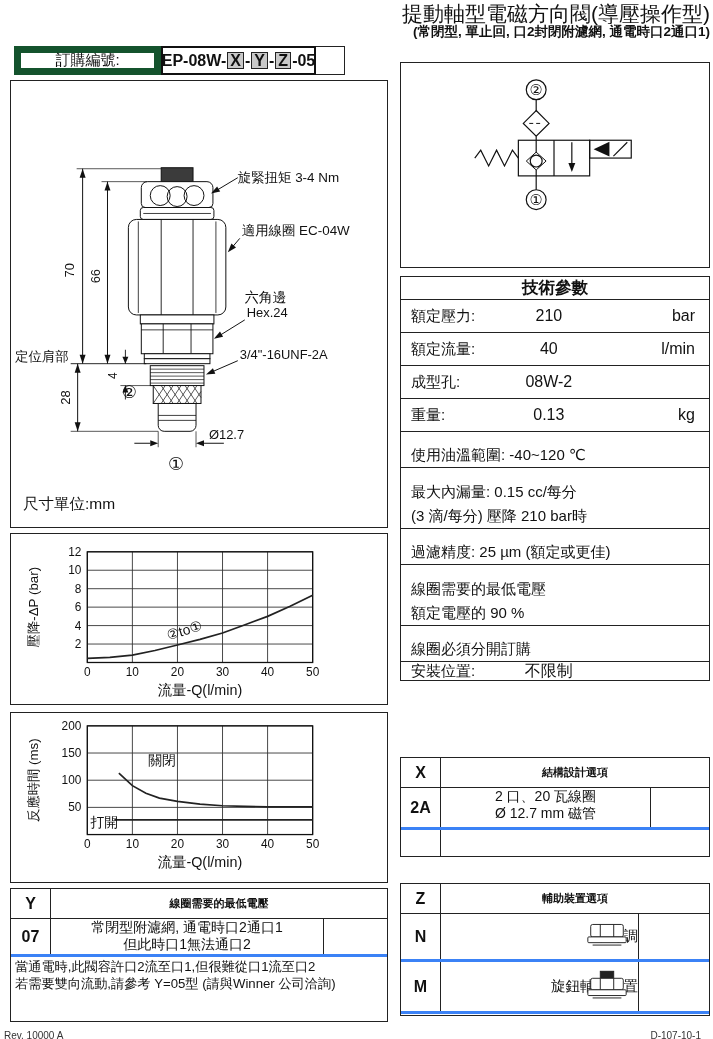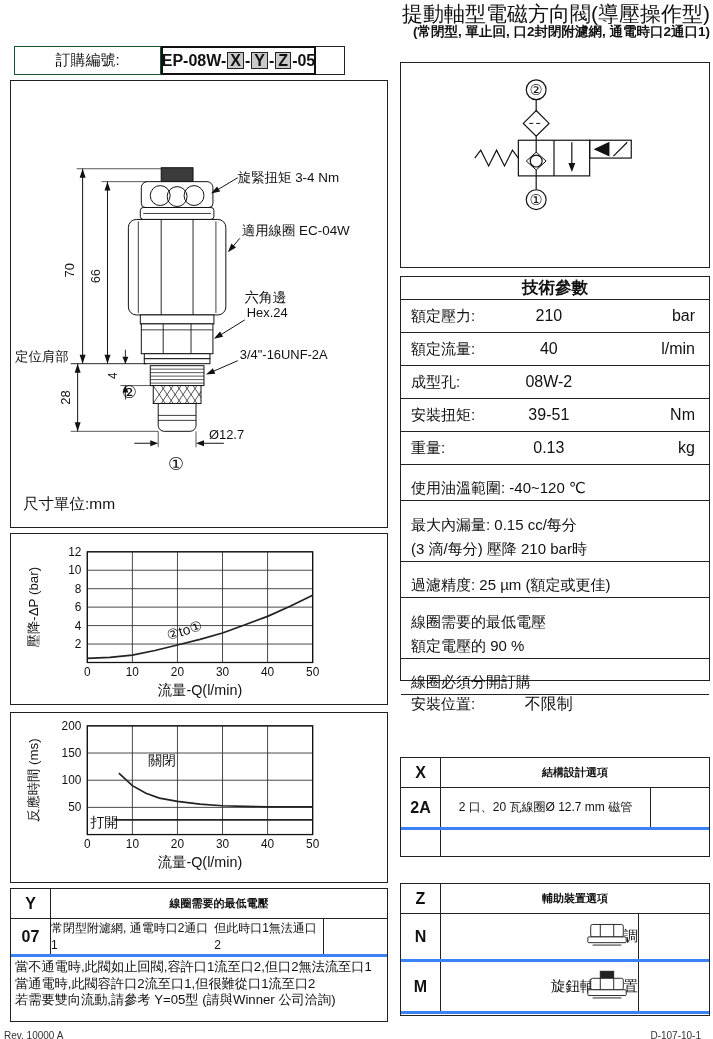--- a/index.html
+++ b/index.html
@@ -4,21 +4,21 @@
 <style>
   html,body{margin:0;padding:0}
   body{width:713px;height:1039px;position:relative;background:#fff;color:#111;
        font-family:"Liberation Sans","DejaVu Sans",sans-serif;overflow:hidden}
   .panel{position:absolute;background:#fff;border:1px solid #222;box-sizing:border-box}
   .title{position:absolute;top:0;right:3px;font-size:21px;font-weight:normal;white-space:nowrap}
   .subtitle{position:absolute;top:23px;right:3px;font-size:13.5px;font-weight:bold;white-space:nowrap}
 
   
   .order-row{position:absolute;left:14px;top:46px;display:flex;height:29px}
-  .order-label{width:147px;border:1px solid #14532d;box-sizing:border-box;display:flex;align-items:center;justify-content:center;font-size:15px}
+  .order-label{width:147px;border:7px solid #14532d;box-sizing:border-box;display:flex;align-items:center;justify-content:center;font-size:15px}
   .order-code{width:155px;border:2px solid #111;box-sizing:border-box;font-weight:bold;font-size:16px;display:flex;align-items:center;justify-content:center;white-space:nowrap}
   .order-extra{width:29px;border:1px solid #222;border-left:none;box-sizing:border-box}
   .codebox{background:#c9c9c9;border:1.5px solid #222;padding:0 2px;margin:0 1px;line-height:15px;display:inline-block}
 
   svg text{font-family:"Liberation Sans","DejaVu Sans",sans-serif;fill:#111}
   svg line,svg polyline,svg path,svg rect,svg circle{vector-effect:none}
 
   
   .spec-header{height:30px;display:flex;align-items:center;justify-content:center;font-weight:bold;font-size:16.5px}
   .spec-row{border-top:1px solid #222;display:flex;align-items:center;padding:0 10px;position:relative;box-sizing:border-box;flex:none}
@@ -26,21 +26,21 @@
   .spec-row .sv{position:absolute;left:48%;transform:translateX(-50%);font-size:16px;white-space:nowrap}
   .spec-row .su{position:absolute;right:14px;font-size:16px}
   .spec-row.ml{flex-direction:column;align-items:flex-start;justify-content:flex-end;line-height:24px}
   .spec-line{font-size:15px;white-space:nowrap}
 
   
   .opt-header{height:30px;display:flex;border-bottom:1px solid #222;box-sizing:border-box}
   .opt-code{width:40px;flex:none;border-right:1px solid #222;box-sizing:border-box;display:flex;align-items:center;justify-content:center;font-weight:bold;font-size:16px}
   .opt-title{flex:1;display:flex;align-items:center;justify-content:center;font-weight:bold;font-size:11px}
   .opt-row{display:flex;border-bottom:3px solid #3b82f6;box-sizing:border-box;flex:none}
-  .opt-mid{flex:1;display:flex;align-items:center;justify-content:center;font-size:12px;line-height:17px;border-right:1px solid #222;box-sizing:border-box;position:relative}
+  .opt-mid{flex:1;display:flex;flex-direction:column;align-items:center;font-size:14px;line-height:17px;border-right:1px solid #222;box-sizing:border-box;position:relative}
   .opt-mid.row{flex-direction:row;justify-content:flex-end;padding-left:10px;font-size:14.5px}
   .opt-right{flex:none}
   .opt-empty{flex:1;display:flex}
   .y-notes{padding:2px 4px 0 4px;font-size:13.2px;line-height:16.5px;white-space:nowrap}
   .opt-icon{position:absolute;right:8px;top:50%;transform:translateY(-50%)}
 
   .units-note{position:absolute;left:12px;bottom:12px;font-size:15.5px}
   .footer{position:absolute;top:1030px;font-size:10px;color:#333;white-space:nowrap}
 </style>
 </head>
@@ -204,25 +204,20 @@
       </div>
       <div class="spec-row" style="height: 33px;">
         <span class="sl">額定流量:</span>
         <span class="sv">40</span>
         <span class="su">l/min</span>
       </div>
       <div class="spec-row" style="height: 33px;">
         <span class="sl">成型孔:</span>
         <span class="sv">08W-2</span>
         <span class="su"></span>
-      </div>
-      <div class="spec-row" style="height: 33px;">
-        <span class="sl">安裝扭矩:</span>
-        <span class="sv">39-51</span>
-        <span class="su">Nm</span>
       </div>
       <div class="spec-row" style="height: 33px;">
         <span class="sl">重量:</span>
         <span class="sv">0.13</span>
         <span class="su">kg</span>
       </div>
       <div class="spec-row ml" style="height: 36px;">
         <div class="spec-line">使用油溫範圍:  -40~120    ℃</div>
       </div>
       <div class="spec-row ml" style="height: 61px;">
@@ -321,21 +316,20 @@
   <div id="y-rows" style="display:flex;flex-direction:column;flex:1">
       <div class="opt-row" style="height: 38px;">
         <div class="opt-code">07</div>
         <div class="opt-mid">
           <div>常閉型附濾網, 通電時口2通口1</div>
           <div>但此時口1無法通口2</div>
         </div>
         <div class="opt-right" style="width: 63px;"></div>
       </div>
       <div class="y-notes">
-        <div>當不通電時,此閥如止回閥,容許口1流至口2,但口2無法流至口1</div>
         <div>當通電時,此閥容許口2流至口1,但很難從口1流至口2</div>
         <div>若需要雙向流動,請參考 Y=05型 (請與Winner 公司洽詢)</div>
       </div>
     </div>
 </div>
 
 <div class="panel" style="left:400px;top:757px;width:310px;height:100px;display:flex;flex-direction:column">
   <div class="opt-header">
     <div class="opt-code">X</div>
     <div class="opt-title">結構設計選項</div>

